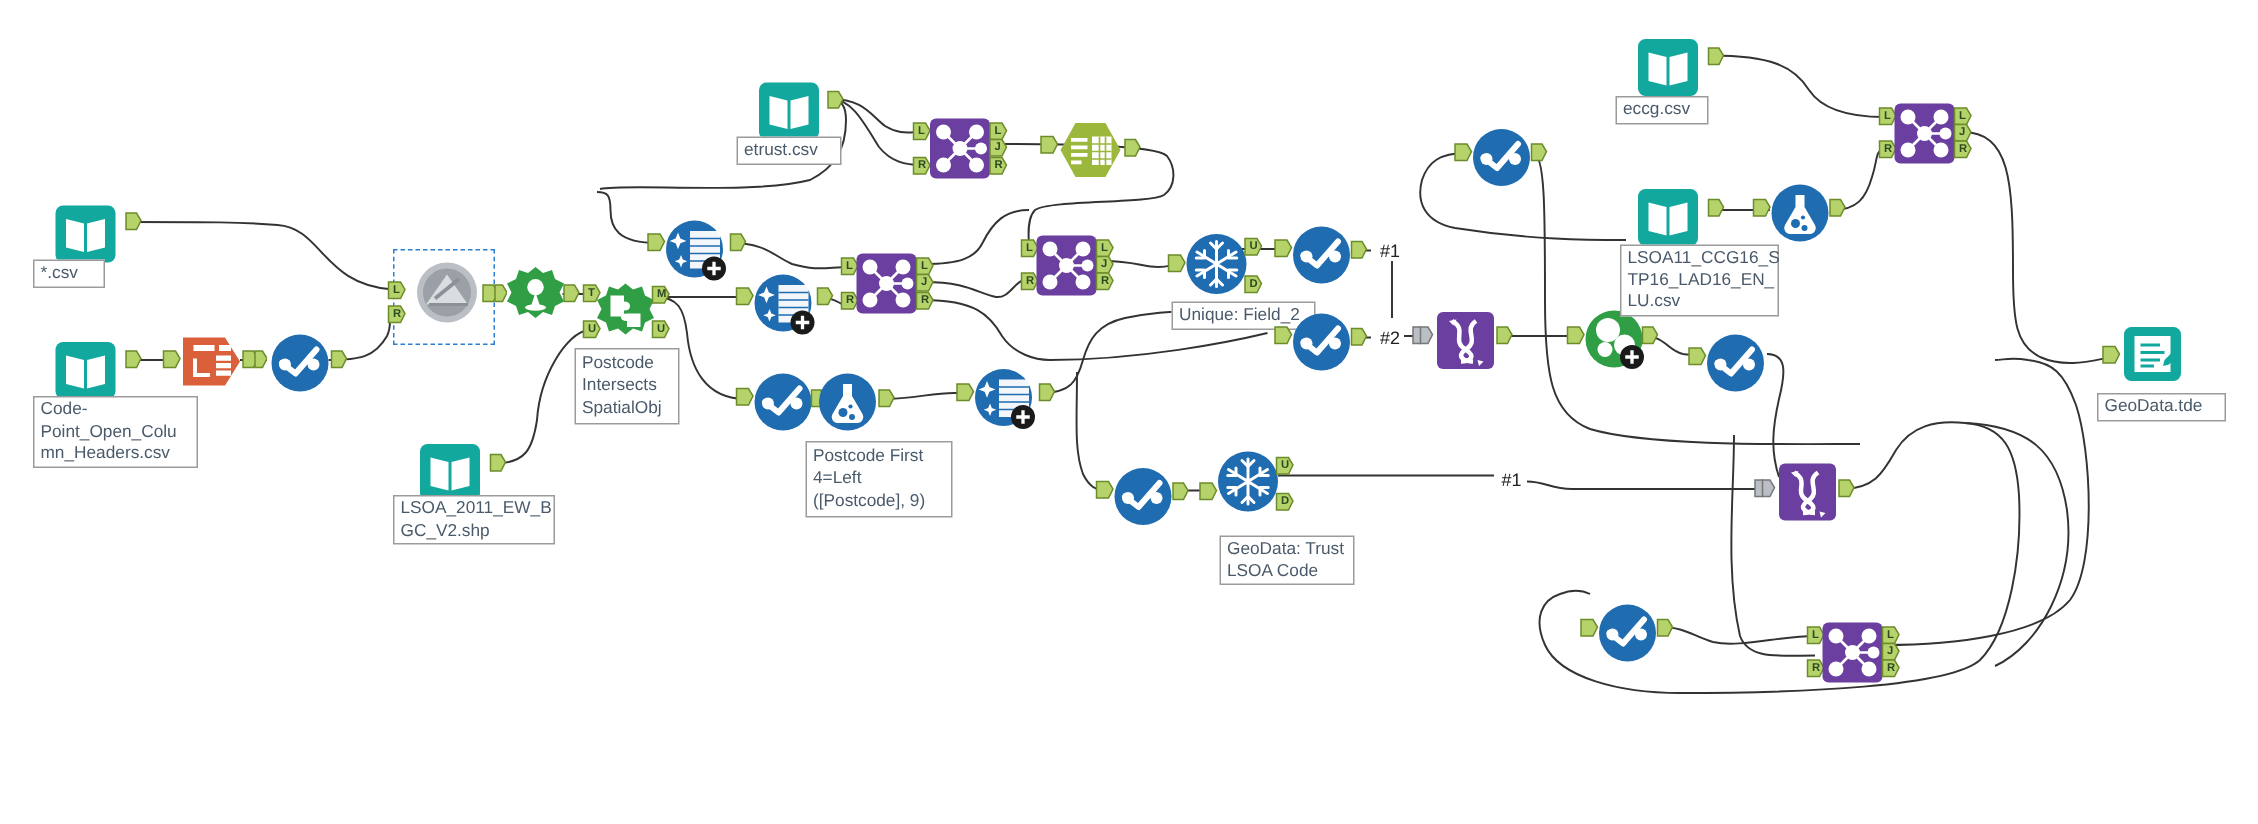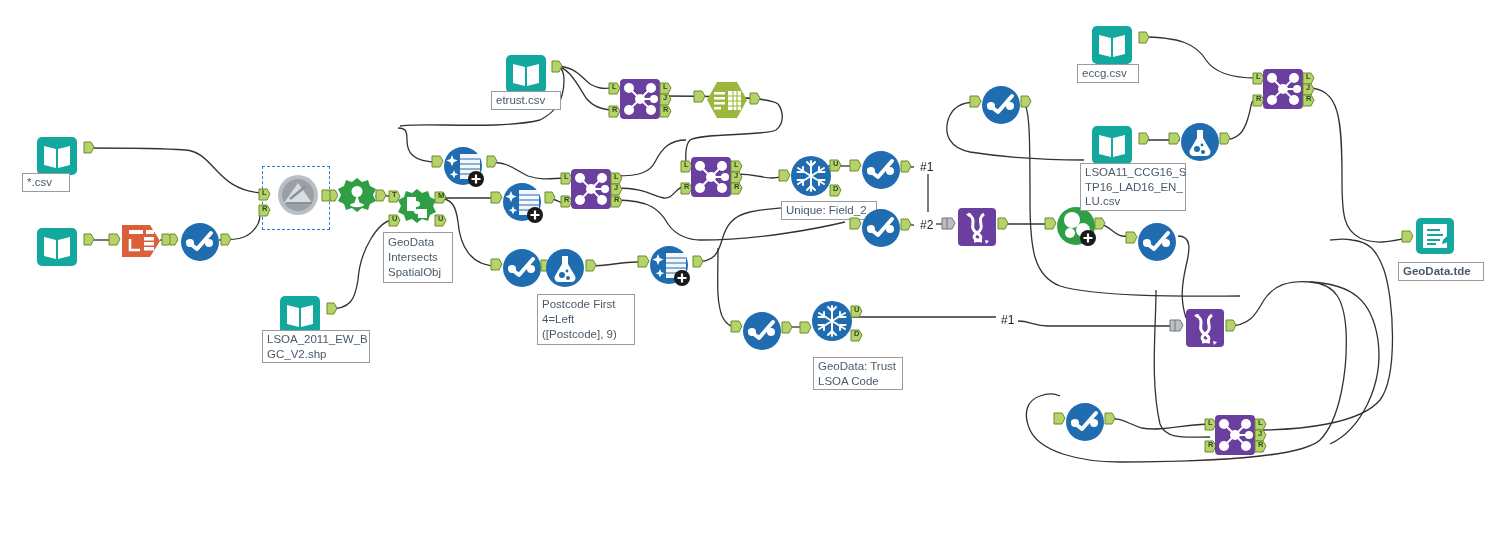--- a/index.html
+++ b/index.html
@@ -148,20 +148,23 @@
   <div class="node" style="left:33px;top:222px;">
     <svg width="48" height="48" viewBox="0 0 48 48">
       <rect x="4" y="6" width="40" height="38" rx="5" fill="#13a89e"></rect>
       <path d="M11 15 L23 18 L23 37 L11 34 Z" fill="#fff"></path>
       <path d="M37 15 L25 18 L25 37 L37 34 Z" fill="#fff"></path>
     </svg>
   </div>
   <svg class="pin" style="left:83px;top:233px;" width="12" height="14">
       <path d="M1,1 L8,1 L11,6 L8,12 L1,12 Z" fill="#b5d36a" stroke="#6b8c2a"></path>
     </svg>
+  <div class="label" style="left:22px;top:264px;width:100px;">Code-
+Point_Open_Colu
+mn_Headers.csv</div>
 
   <svg class="pin" style="left:108px;top:233px;" width="13" height="14">
       <path d="M1,1 L9,1 L12,6 L9,12 L1,12 Z" fill="#b5d36a" stroke="#6b8c2a"></path>
     </svg>
   <div class="node" style="left:120px;top:223px;">
     <svg width="40" height="36" viewBox="0 0 40 36">
       <path d="M2 2 L30 2 L40 18 L30 34 L2 34 Z" fill="#d9603b"></path>
       <rect x="9" y="7" width="14" height="4" fill="#fff"></rect>
       <rect x="26" y="7" width="8" height="4" fill="#fff"></rect>
       <path d="M10 16 L10 27 L20 27" stroke="#fff" stroke-width="2.6" fill="none"></path>
@@ -250,21 +253,21 @@
         <path d="M1,1 L9,1 L12,6 L9,12 L1,12 Z" fill="#b5d36a" stroke="#6b8c2a"></path>
       </svg>
     <span style="position:absolute;left:4px;top:1px;">M</span>
   </div>
   <div class="port" style="left:434px;top:213px;">
     <svg width="15" height="13">
         <path d="M1,1 L9,1 L12,6 L9,12 L1,12 Z" fill="#b5d36a" stroke="#6b8c2a"></path>
       </svg>
     <span style="position:absolute;left:4px;top:1px;">U</span>
   </div>
-  <div class="anno" style="left:383px;top:232px;width:60px;">GeoData
+  <div class="anno" style="left:383px;top:232px;width:60px;">Postcode
 Intersects
 SpatialObj</div>
 
   <div class="node" style="left:276px;top:290px;">
     <svg width="48" height="48" viewBox="0 0 48 48">
       <rect x="4" y="6" width="40" height="38" rx="5" fill="#13a89e"></rect>
       <path d="M11 15 L23 18 L23 37 L11 34 Z" fill="#fff"></path>
       <path d="M37 15 L25 18 L25 37 L37 34 Z" fill="#fff"></path>
     </svg>
   </div>
@@ -848,15 +851,15 @@
       <path d="M1,1 L9,1 L12,6 L9,12 L1,12 Z" fill="#b5d36a" stroke="#6b8c2a"></path>
     </svg>
   <div class="node" style="left:1413px;top:214px;">
     <svg width="44" height="44" viewBox="0 0 44 44">
       <rect x="3" y="4" width="38" height="36" rx="5" fill="#13a89e"></rect>
       <rect x="10" y="10" width="24" height="24" fill="#fff"></rect>
       <path d="M14 16 h13 M14 21 h16 M14 26 h13 M14 30 h9" stroke="#13a89e" stroke-width="2"></path>
       <path d="M30 26 l6 -6 3 3 -6 6 -4 1 1 -4 Z" fill="#13a89e"></path>
     </svg>
   </div>
-  <div class="label" style="left:1398px;top:262px;width:76px;font-weight:bold;">GeoData.tde</div>
+  <div class="label" style="left:1398px;top:262px;width:76px;">GeoData.tde</div>
 
 </div>
 
 </body></html>

